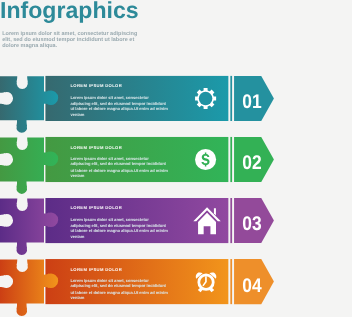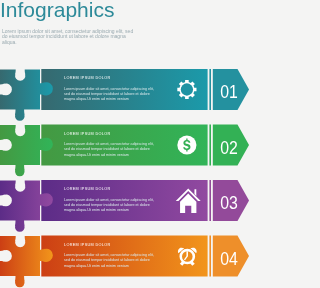--- a/index.html
+++ b/index.html
@@ -1,18 +1,18 @@
 <!DOCTYPE html>
 <html><head>
 <meta charset="utf-8">
 <style>
   html,body{margin:0;padding:0;}
   body{width:250px;height:288px;background:#f4f4f3;font-family:"Liberation Sans",sans-serif;
        overflow:hidden;position:relative;-webkit-font-smoothing:antialiased;}
-  #stage{position:absolute;left:0;top:0;width:250px;height:288px;}
+  #stage{position:absolute;left:0;top:0;width:250px;height:288px;font-weight:bold;}
   #title{position:absolute;left:0px;top:-2px;font-size:21px;line-height:24px;color:#2d8a99;white-space:nowrap;}
   #subtitle{position:absolute;left:2px;top:28.5px;width:132px;font-size:5px;line-height:5.7px;color:#9aaab0;}
   .art{position:absolute;left:0;top:0;}
   .hdg{position:absolute;left:64px;font-size:3.8px;line-height:5px;color:#ffffff;letter-spacing:.32px;white-space:nowrap;}
   .bdy{position:absolute;left:64px;width:90px;font-size:3.7px;line-height:5.3px;color:#dbe8eb;}
   .num{position:absolute;width:26px;text-align:center;font-size:18px;line-height:18px;color:#ffffff;transform:scaleX(0.88);}
 </style>
 </head>
 <body>
 

